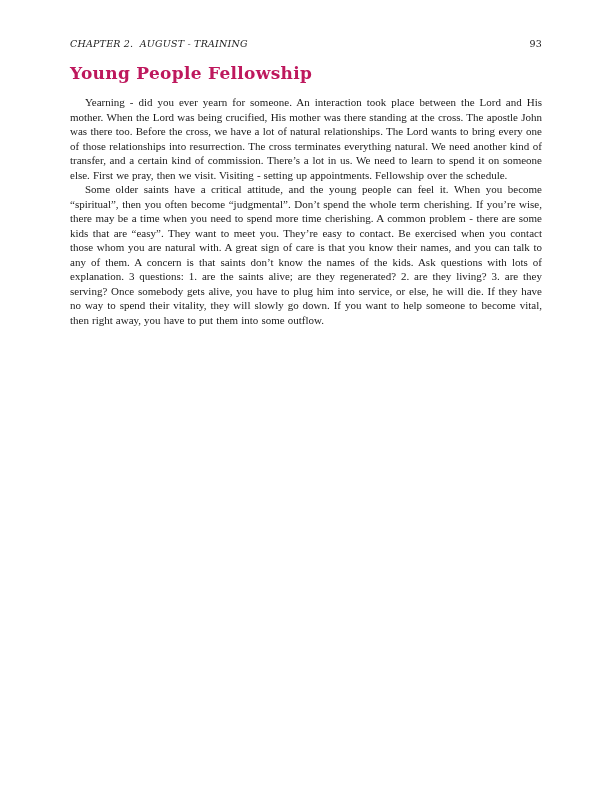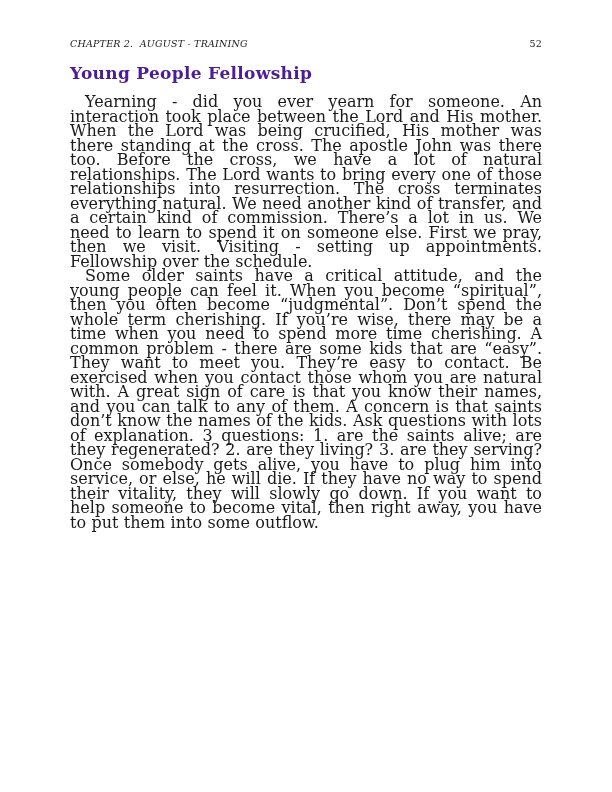--- a/index.html
+++ b/index.html
@@ -42,44 +42,45 @@
   .running-header .page-number {
     font-style: normal;
   }
 
   .section-title {
     margin-top: 14px;
     margin-bottom: 12px;
     font-size: 17px;
     font-weight: bold;
     letter-spacing: 0.3px;
-    color: #4c1d95;
+    color: #be185d;
   }
 
   .body-text p {
-    font-size: 16px;
+    font-size: 11px;
     line-height: 14.5px;
     text-align: justify;
     text-indent: 15px;
     color: #1a1a1a;
     word-spacing: 0.3px;
+    font-family: Liberation Serif, serif;
   }
 
   .body-text p + p {
   }
 </style>
 </head>
 <body>
 
 <div class="page">
   <div class="content">
 
     <div class="running-header">
       <span class="chapter">CHAPTER 2.  AUGUST - TRAINING</span>
-      <span class="page-number">52</span>
+      <span class="page-number">93</span>
     </div>
 
     <h1 class="section-title">Young People Fellowship</h1>
 
     <div class="body-text">
       <p>Yearning - did you ever yearn for someone. An interaction took place between the Lord and His mother. When the Lord was being crucified, His mother was there standing at the cross. The apostle John was there too. Before the cross, we have a lot of natural relationships. The Lord wants to bring every one of those relationships into resurrection. The cross terminates everything natural. We need another kind of transfer, and a certain kind of commission. There’s a lot in us. We need to learn to spend it on someone else. First we pray, then we visit. Visiting - setting up appointments. Fellowship over the schedule.</p>
       <p>Some older saints have a critical attitude, and the young people can feel it. When you become “spiritual”, then you often become “judgmental”. Don’t spend the whole term cherishing. If you’re wise, there may be a time when you need to spend more time cherishing. A common problem - there are some kids that are “easy”. They want to meet you. They’re easy to contact. Be exercised when you contact those whom you are natural with. A great sign of care is that you know their names, and you can talk to any of them. A concern is that saints don’t know the names of the kids. Ask questions with lots of explanation. 3 questions: 1. are the saints alive; are they regenerated? 2. are they living? 3. are they serving? Once somebody gets alive, you have to plug him into service, or else, he will die. If they have no way to spend their vitality, they will slowly go down. If you want to help someone to become vital, then right away, you have to put them into some outflow.</p>
     </div>
 
   </div>

